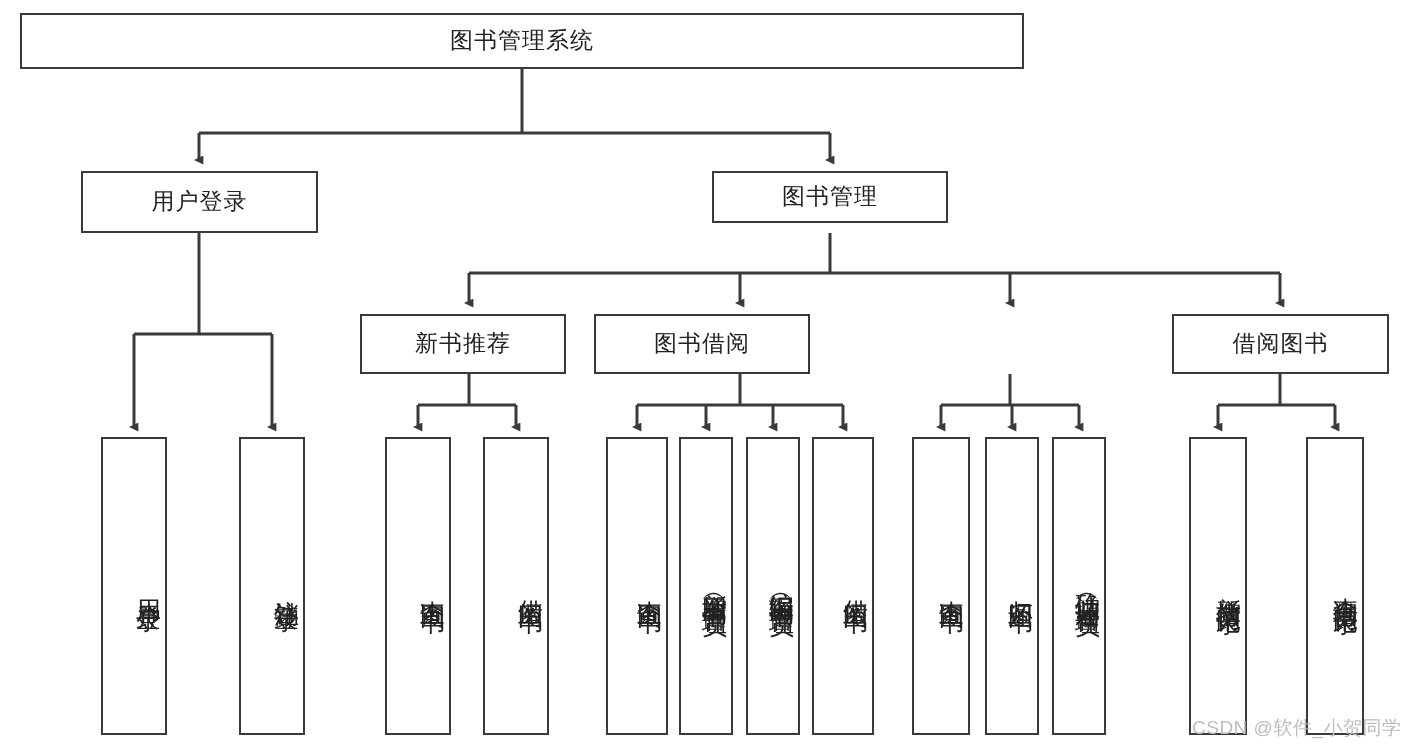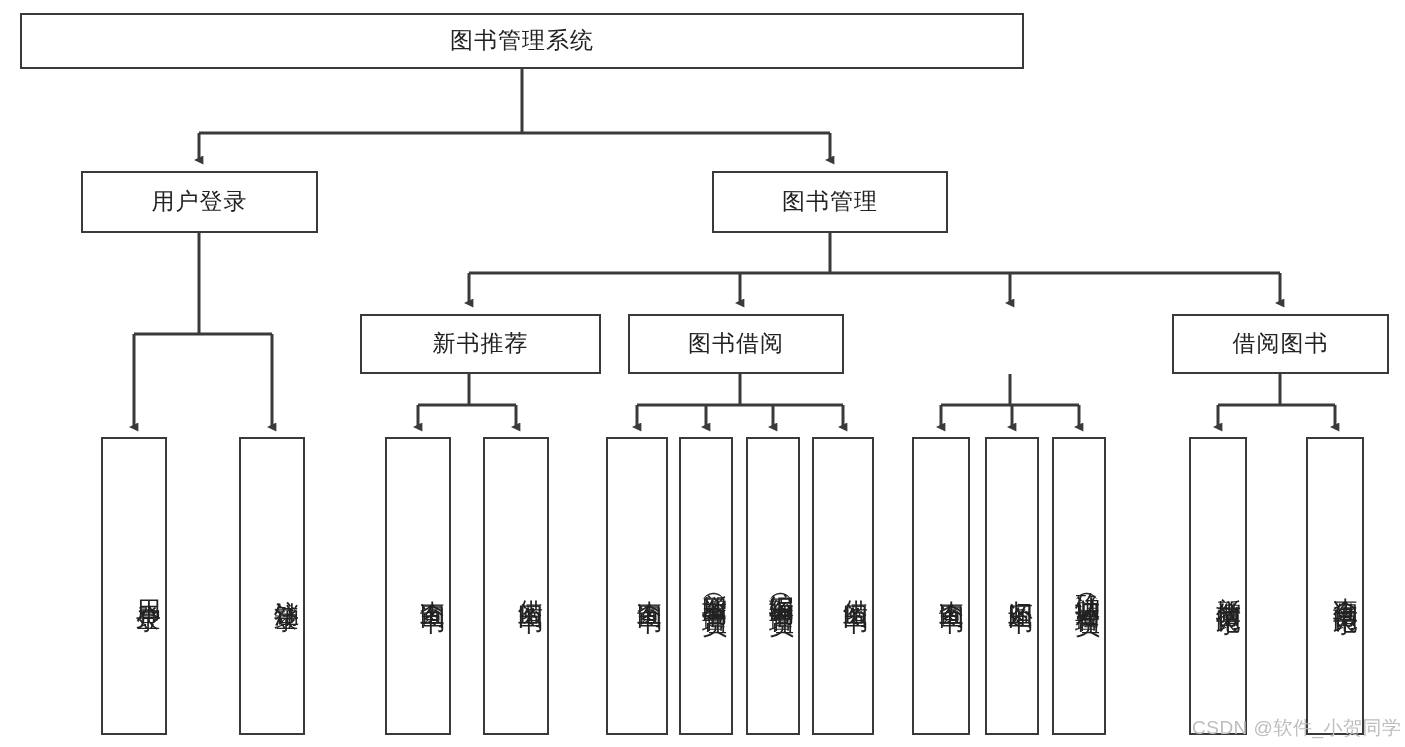--- a/index.html
+++ b/index.html
@@ -119,28 +119,28 @@
     </g>
   </svg>
 
   <div class="node horiz" id="node-root" style="left: 20px; top: 13px; width: 1004px; height: 56px; text-align: center;">
     <span>图书管理系统</span>
   </div>
 
   <div class="node horiz" id="node-l2-0" style="left: 81px; top: 171px; width: 237px; height: 62px;">
     <span>用户登录</span>
   </div>
-  <div class="node horiz" id="node-l2-1" style="left: 712px; top: 171px; width: 236px; height: 62px;">
+  <div class="node horiz" id="node-l2-1" style="left: 712px; top: 171px; width: 236px; height: 52px;">
     <span>图书管理</span>
   </div>
 
-  <div class="node horiz" id="node-l3-0" style="left: 360px; top: 314px; width: 241px; height: 60px;">
+  <div class="node horiz" id="node-l3-0" style="left: 360px; top: 314px; width: 206px; height: 60px;">
     <span>新书推荐</span>
   </div>
-  <div class="node horiz" id="node-l3-1" style="left: 628px; top: 314px; width: 216px; height: 60px;">
+  <div class="node horiz" id="node-l3-1" style="left: 594px; top: 314px; width: 216px; height: 60px;">
     <span>图书借阅</span>
   </div>
   <div class="node horiz" id="node-l3-3" style="left: 1172px; top: 314px; width: 217px; height: 60px;">
     <span>借阅图书</span>
   </div>
 
   <div class="node vert" id="leaf-0" style="left: 101px; top: 437px; width: 66px; height: 298px;">
     <span class="vtext">用户登录</span>
   </div>
   <div class="node vert" id="leaf-1" style="left: 239px; top: 437px; width: 66px; height: 298px;">

